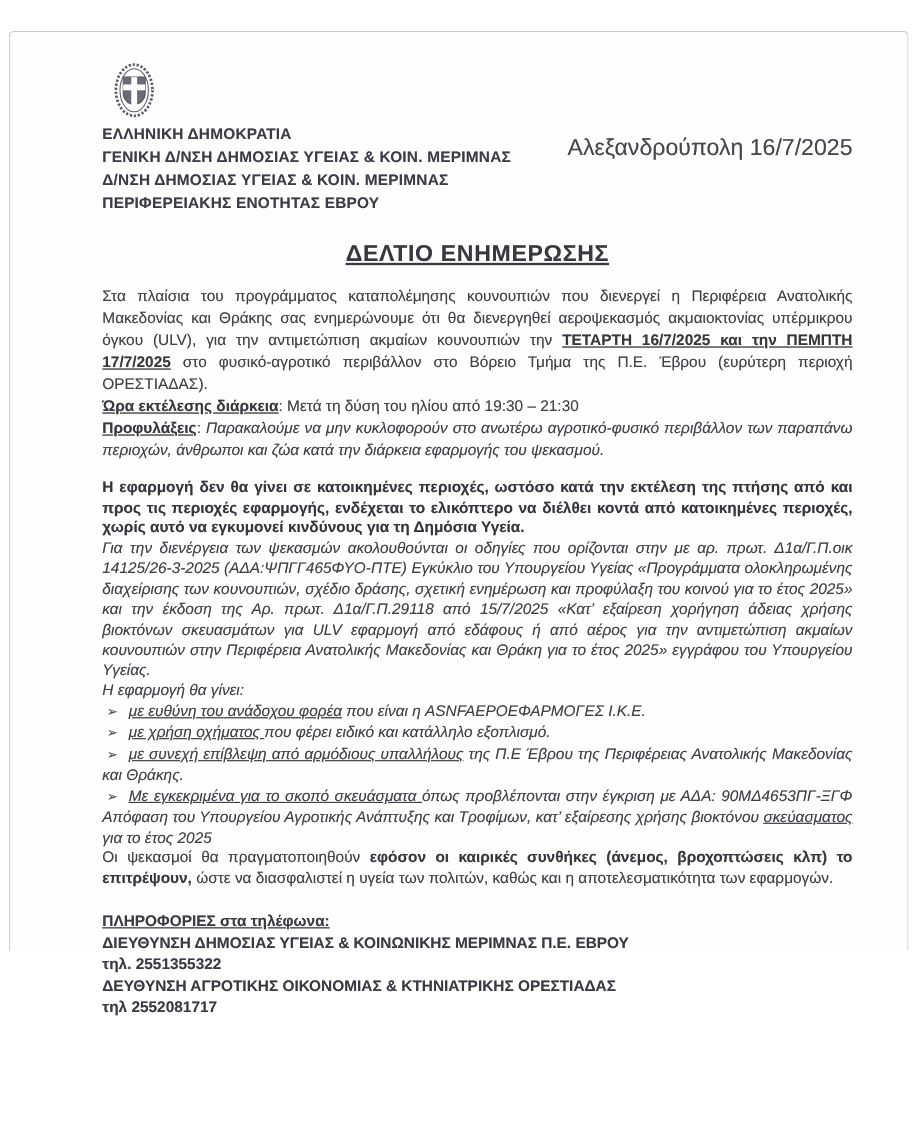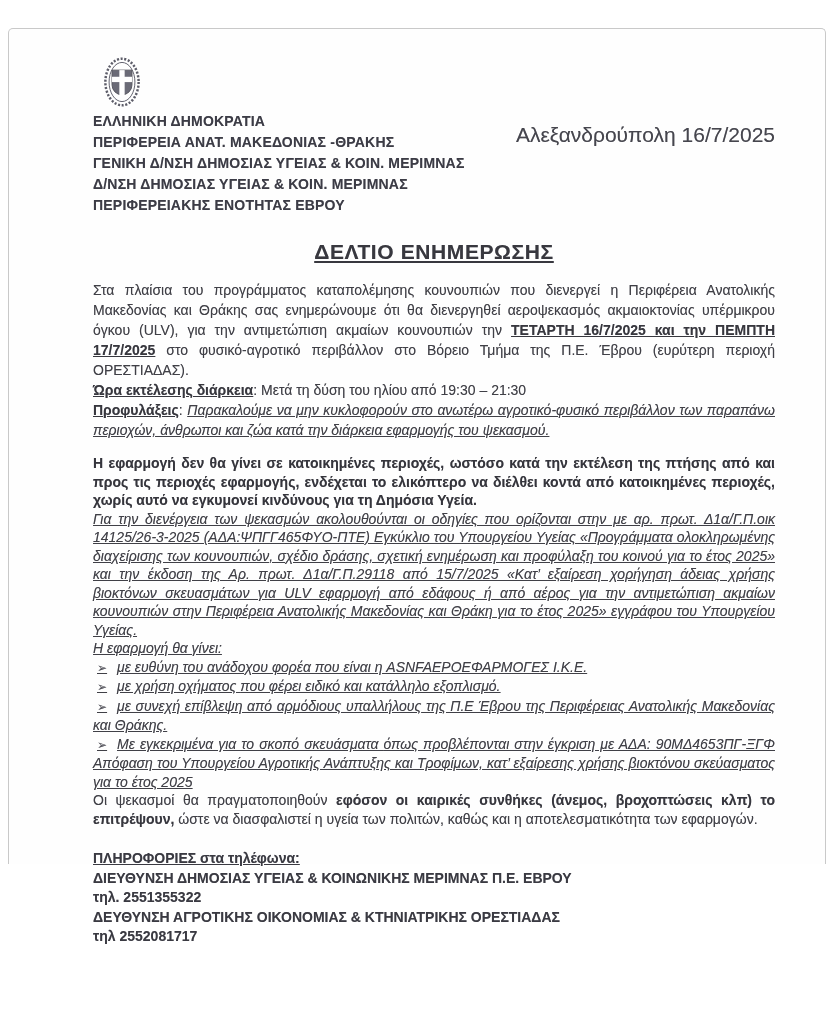--- a/index.html
+++ b/index.html
@@ -21,21 +21,21 @@
   .date{font-size:21px;color:#46464e;margin-top:66px;white-space:nowrap;}
   .title{
     margin:24px 0 0 0;text-align:center;font-size:21px;font-weight:bold;
     color:#38383f;letter-spacing:0.6px;text-decoration:underline;
   }
   .body-txt{margin-top:16px;font-size:14px;line-height:20px;color:#404047;}
   .body-txt p{margin:0;}
   .just{text-align:justify;}
   .bu{font-weight:bold;text-decoration:underline;color:#37373e;}
   .b{font-weight:bold;color:#37373e;}
-  .it{font-style:italic;text-decoration:underline;}
+  .it{font-style:italic;}
   .bi{font-weight:bold;color:#35353c;}
   .u{text-decoration:underline;}
   .sec-gap{margin-top:14px !important;}
   .tight{line-height:18.5px;}
   .bullet .marker{color:#54545c;font-size:12px;padding:0 10px 0 4px;font-style:normal;}
   .weather{line-height:19px;}
   .footer{margin-top:20px;font-size:14px;line-height:19.5px;font-weight:bold;color:#3a3a42;}
   .footer .head{text-decoration:underline;}
   .soft{text-shadow:0 0 0.5px rgba(70,70,80,0.45);}
 </style>
@@ -48,21 +48,20 @@
     <div>
       <svg class="emblem" width="38" height="50" viewBox="0 0 40 52" aria-hidden="true">
         <ellipse cx="20" cy="26" rx="17.5" ry="24.5" fill="none" stroke="#5d5d69" stroke-width="2.6" stroke-dasharray="2.2 1.7"></ellipse>
         <ellipse cx="20" cy="26" rx="13.6" ry="20.6" fill="none" stroke="#5d5d69" stroke-width="1"></ellipse>
         <path d="M9.5 13.5 h21 v15.5 a10.5 10.5 0 0 1 -21 0 z" fill="#6b6b77" stroke="#55555f" stroke-width="1"></path>
         <rect x="17.2" y="13.5" width="5.6" height="28.5" fill="#ffffff"></rect>
         <rect x="9.5" y="20.5" width="21" height="5.6" fill="#ffffff"></rect>
       </svg>
       <div class="org-lines">
         <div>ΕΛΛΗΝΙΚΗ ΔΗΜΟΚΡΑΤΙΑ</div>
-        <div>ΠΕΡΙΦΕΡΕΙΑ ΑΝΑΤ. ΜΑΚΕΔΟΝΙΑΣ -ΘΡΑΚΗΣ</div>
         <div>ΓΕΝΙΚΗ Δ/ΝΣΗ ΔΗΜΟΣΙΑΣ ΥΓΕΙΑΣ &amp; ΚΟΙΝ. ΜΕΡΙΜΝΑΣ</div>
         <div>Δ/ΝΣΗ ΔΗΜΟΣΙΑΣ ΥΓΕΙΑΣ &amp; ΚΟΙΝ. ΜΕΡΙΜΝΑΣ</div>
         <div>ΠΕΡΙΦΕΡΕΙΑΚΗΣ ΕΝΟΤΗΤΑΣ ΕΒΡΟΥ</div>
       </div>
     </div>
     <div class="date">Αλεξανδρούπολη 16/7/2025</div>
   </div>
 
   <h1 class="title">ΔΕΛΤΙΟ ΕΝΗΜΕΡΩΣΗΣ</h1>
 

